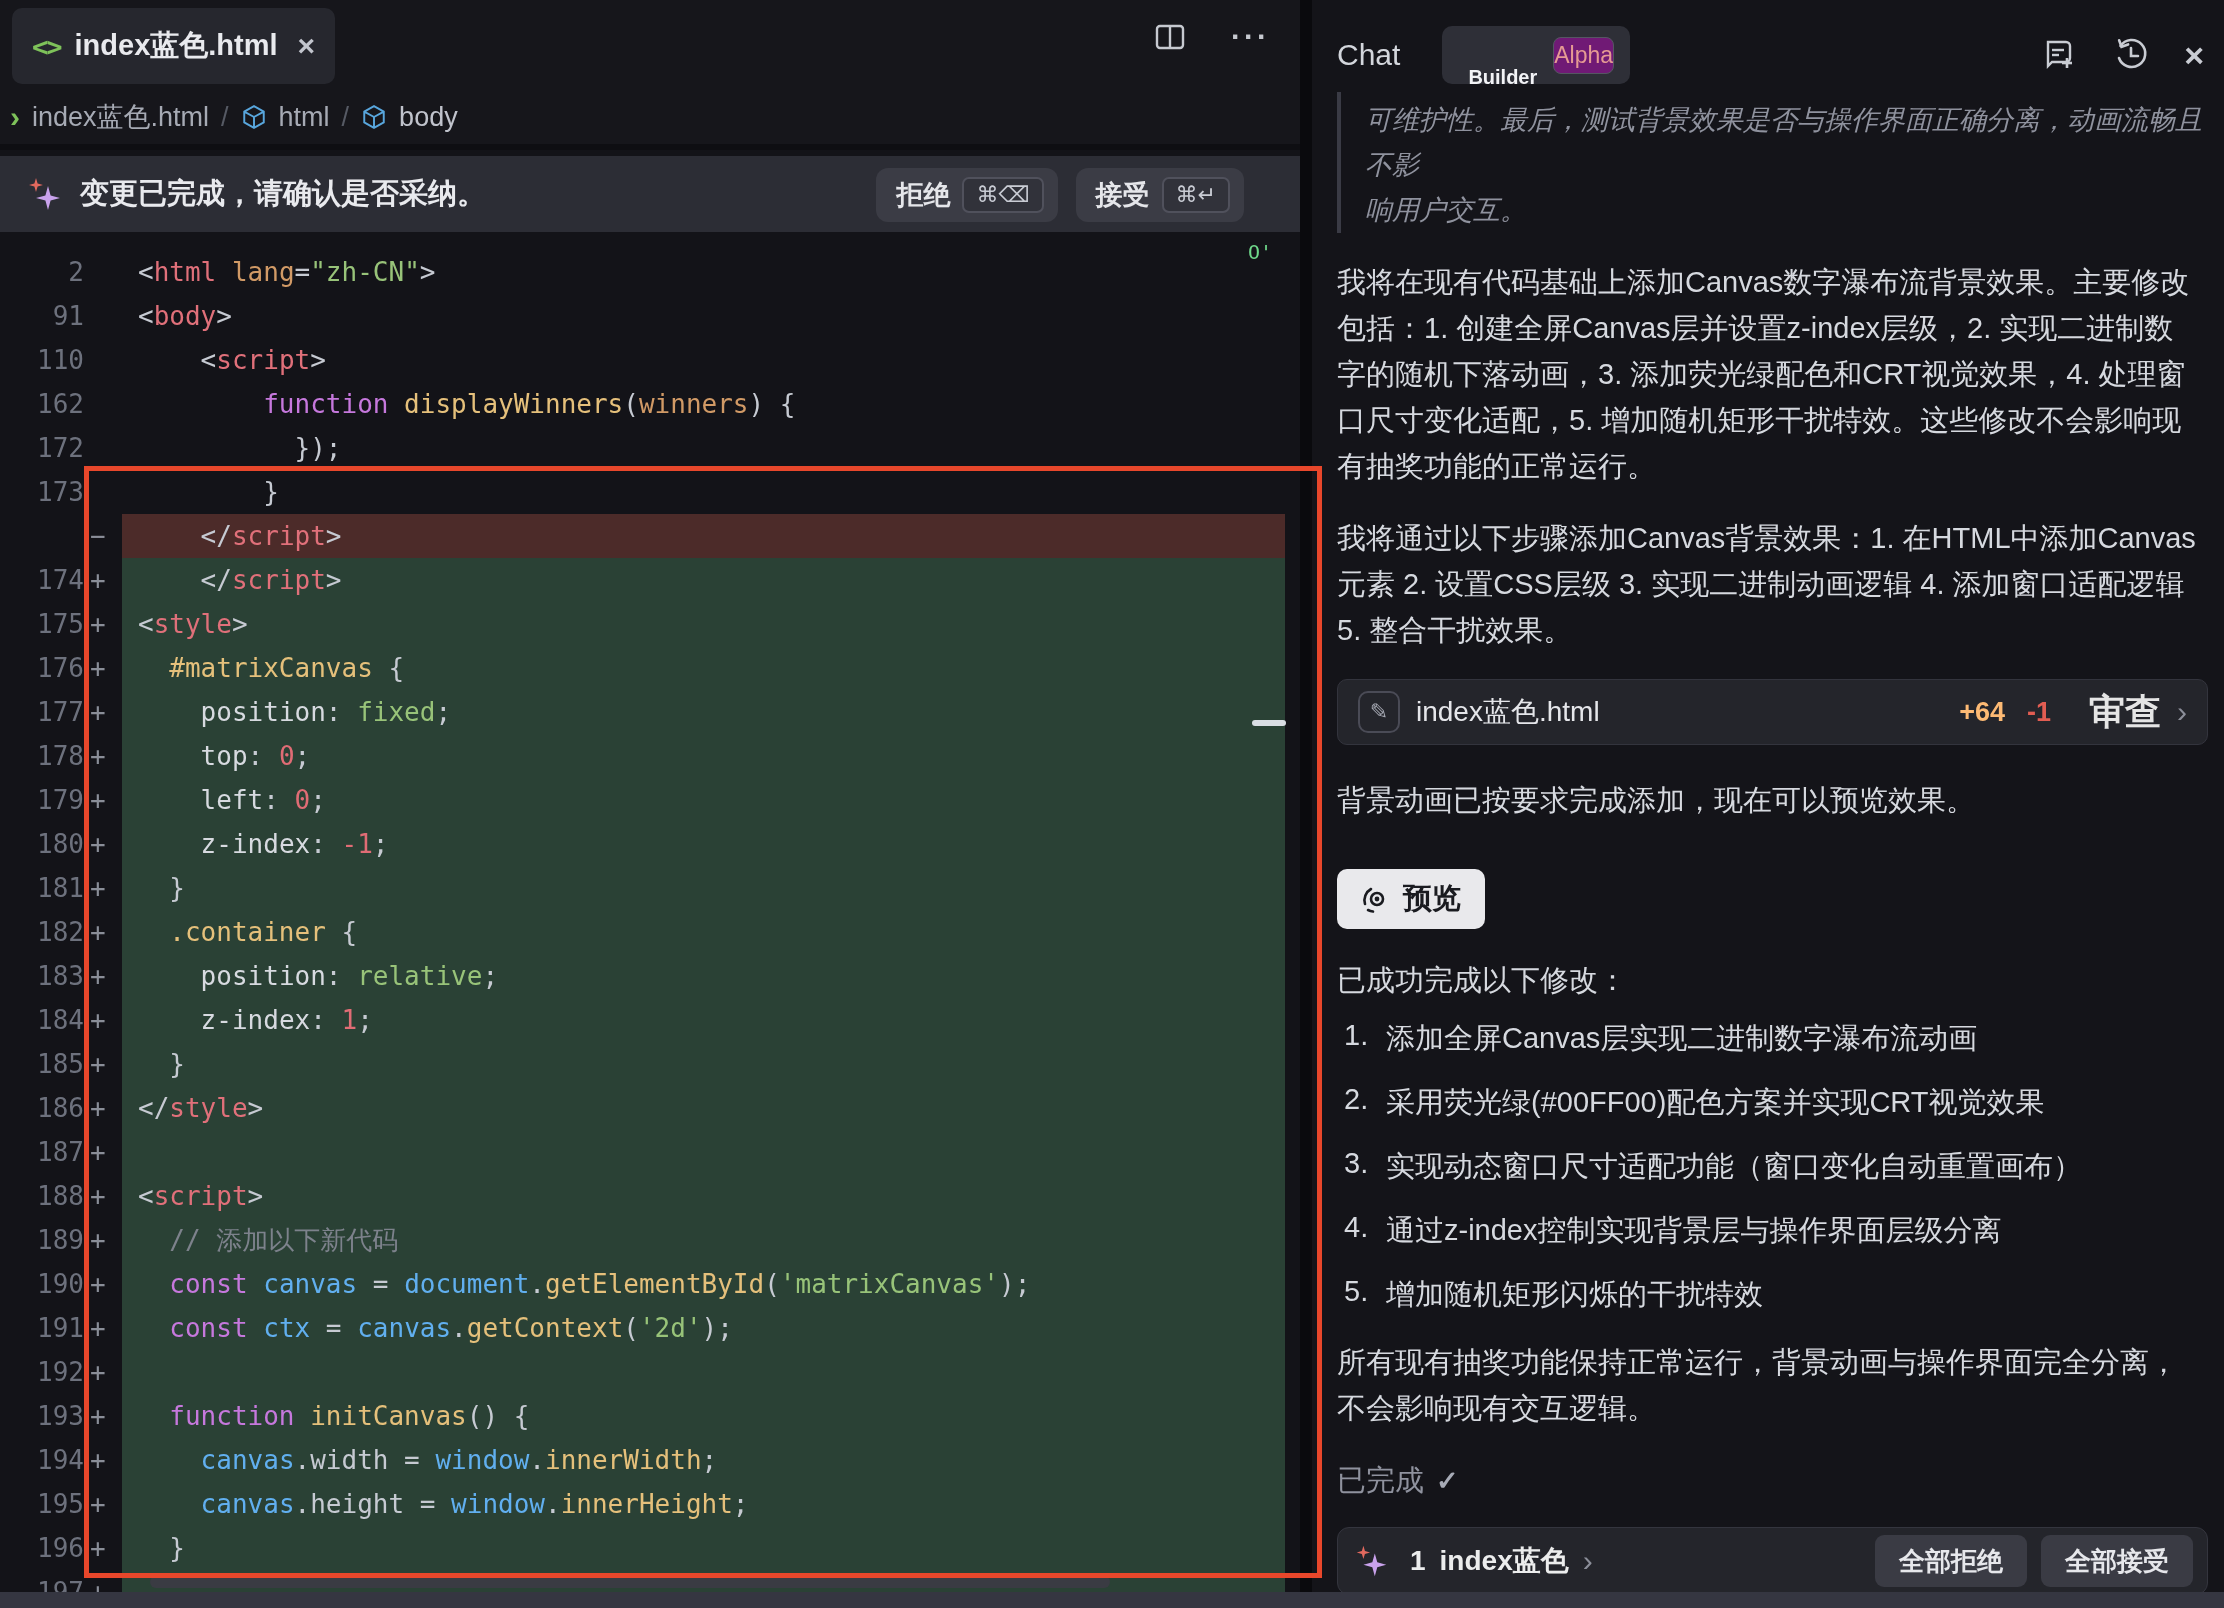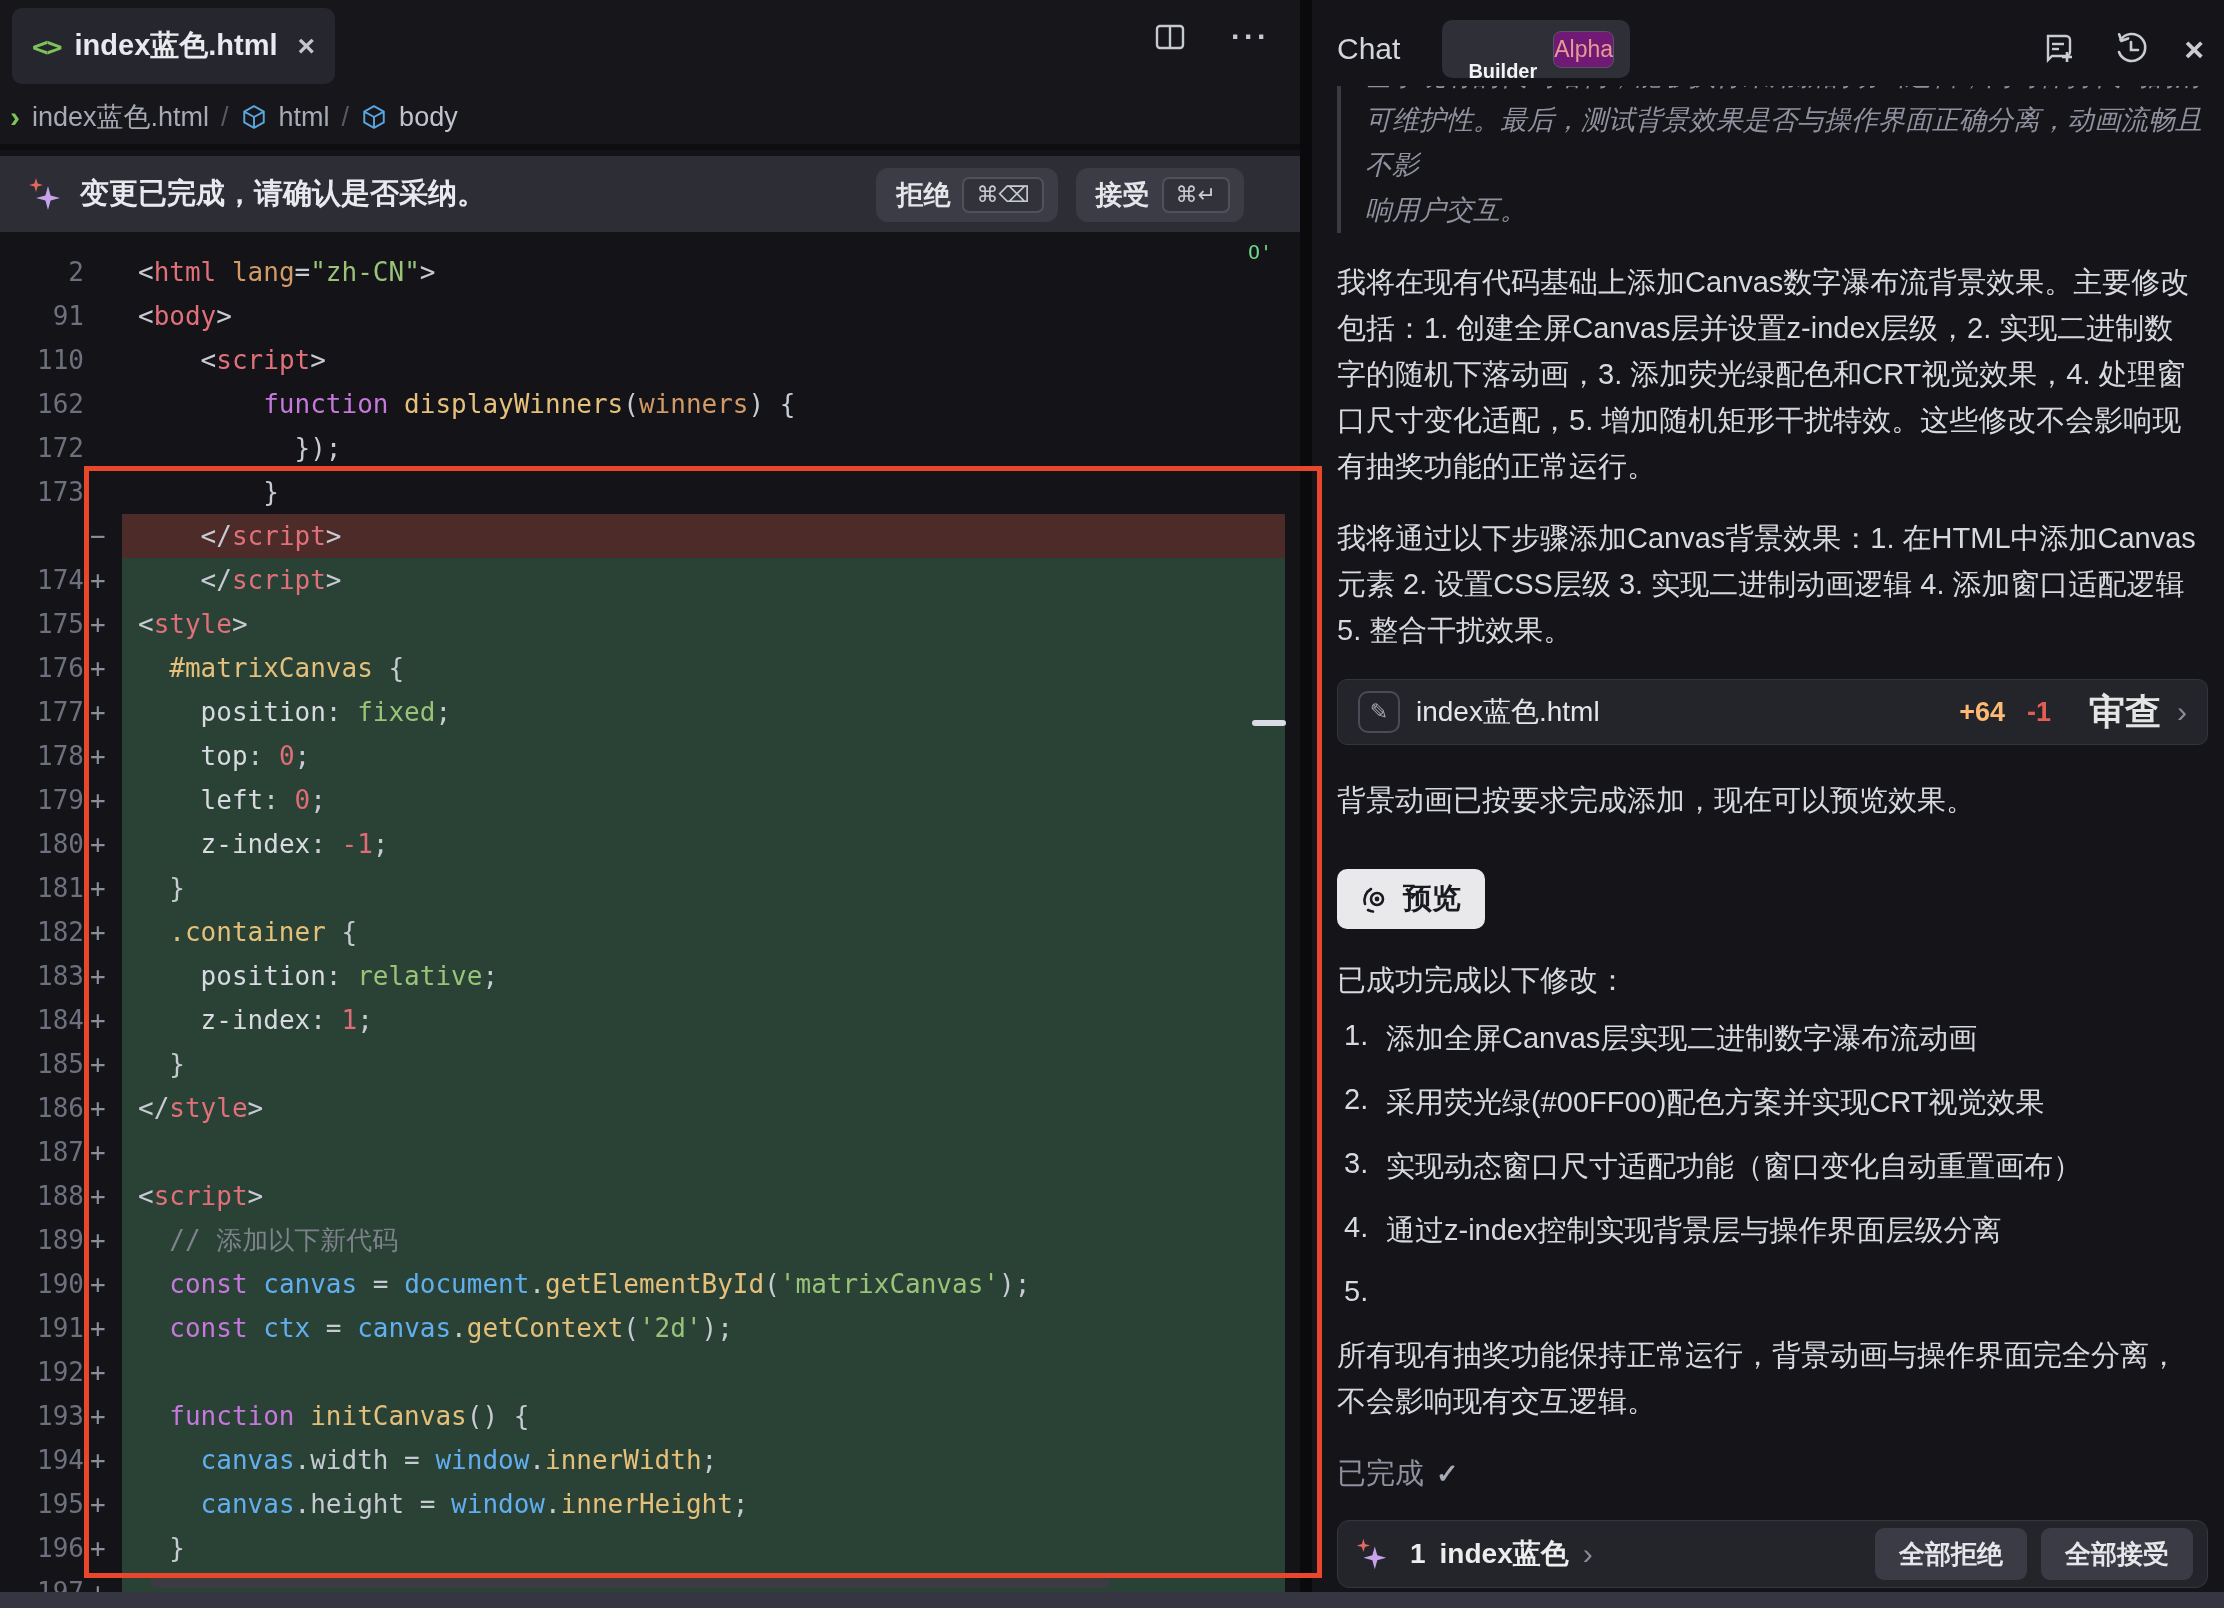--- a/index.html
+++ b/index.html
@@ -54,21 +54,21 @@
   #overview-dash { position:absolute; left:1252px; top:720px; width:34px; height:6px;
                    background:#d9dde3; border-radius:3px; z-index:2; }
   #hscroll { position:absolute; left:150px; top:1576px; width:960px; height:12px;
              background:#3a3b43; border-radius:6px; z-index:2; }
 
   #divider { position:absolute; left:1300px; top:0; width:12px; height:1608px; background:#0a0a0d; }
   #bottomstrip { position:absolute; left:0; top:1592px; width:2224px; height:16px; background:#353641; z-index:20; }
 
   
   #panel { position:absolute; left:1312px; top:0; width:912px; height:1608px; background:#141419; overflow:hidden; }
-  #panel-header { position:absolute; left:0; top:12px; width:912px; height:74px; background:#141419; z-index:5;
+  #panel-header { position:absolute; left:0; top:18px; width:912px; height:74px; background:#141419; z-index:5;
                   display:flex; align-items:center; }
   .tab-chat { color:#d3d6dc; font-size:30px; margin-left:25px; }
   .builder-pill { margin-left:42px; height:58px; background:#2e2f37; border-radius:10px; display:flex;
                   align-items:center; padding:0 16px 0 26px; gap:16px; }
   .builder-label { color:#f2f3f6; font-size:20px; font-weight:bold;margin-top:44px; }
   .alpha-badge { background:#701a75; border:1px solid #555662; border-radius:8px; color:#e59a93;
                  font-size:23px; padding:4px 0; }
   .hdr-icons { position:absolute; right:20px; top:0; height:74px; display:flex; align-items:center; gap:34px; }
   .x-close { color:#c9ccd3; font-size:34px; font-weight:bold; }
 
@@ -392,20 +392,21 @@
           <li>
             <span class="num">3.</span>
             <span>实现动态窗口尺寸适配功能（窗口变化自动重置画布）</span>
           </li>
           <li>
             <span class="num">4.</span>
             <span>通过z-index控制实现背景层与操作界面层级分离</span>
           </li>
           <li>
             <span class="num">5.</span>
+            <span>增加随机矩形闪烁的干扰特效</span>
           </li>
         </ol>
 
       <div class="para" style="margin-top:4px;">所有现有抽奖功能保持正常运行，背景动画与操作界面完全分离，不会影响现有交互逻辑。</div>
 
       <div class="done-row">
         <span>已完成</span>
         <span class="done-check">✓</span>
       </div>
 

